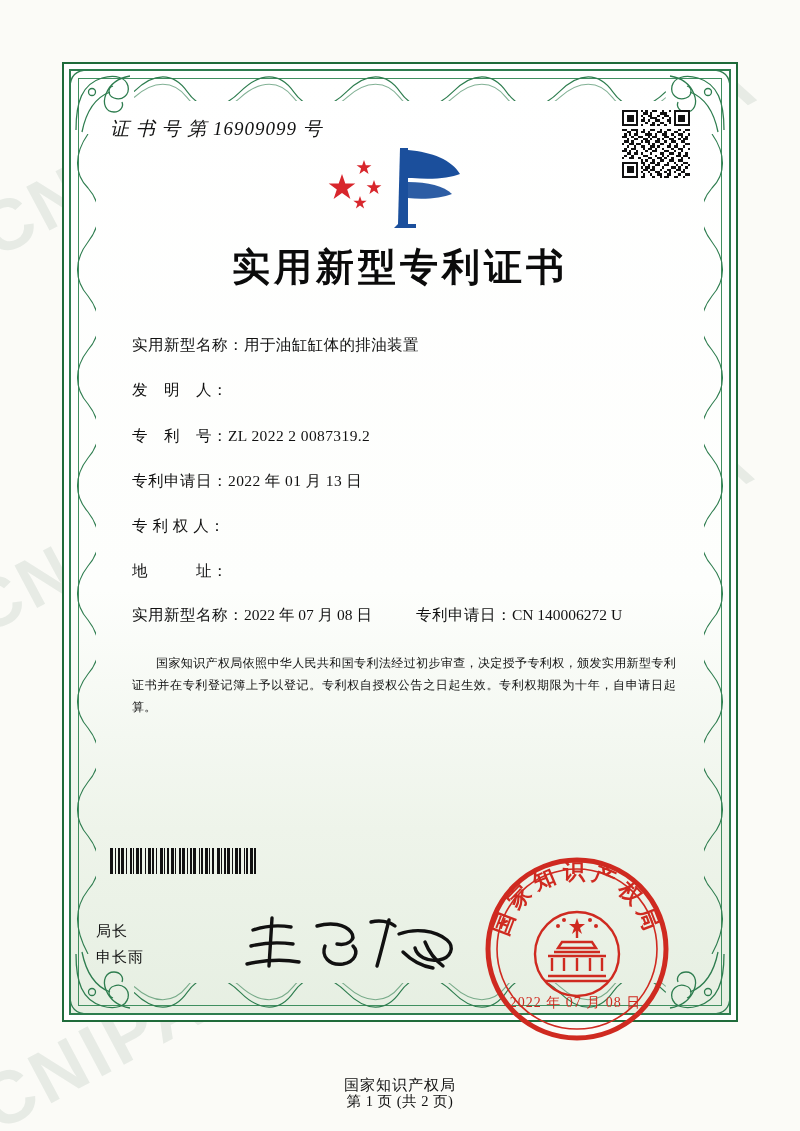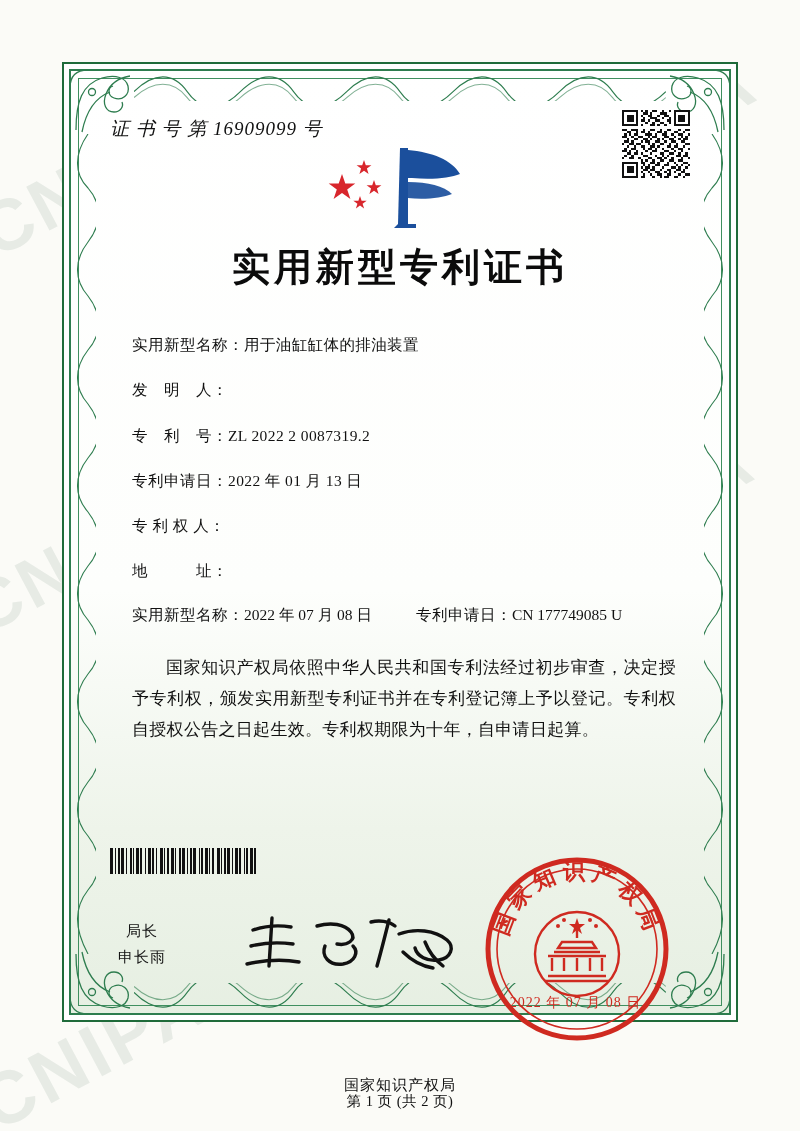--- a/index.html
+++ b/index.html
@@ -113,42 +113,41 @@
     letter-spacing:0.5px;
   }
   .fvalue { flex:1 1 auto; letter-spacing:.4px; }
   .field-row2 { display:flex; align-items:baseline; font-size:15.5px; margin-bottom:22px; }
   .field-row2 .seg { display:flex; align-items:baseline; }
   .field-row2 .seg.second { margin-left:44px; }
 
   .paragraphs { margin-top:26px; padding:0 14px 0 22px; }
   .paragraphs p {
     margin:0 0 6px 0;
-    font-size:17px;
+    font-size:12px;
     line-height:1.85;
     text-indent:2em;
     text-align:justify;
     letter-spacing:.3px;
   }
 
   
   .barcode {
     position:absolute;
     left:46px; top:784px;
     width:222px; height:26px;
     display:flex; align-items:stretch;
   }
   .barcode i { display:block; height:100%; background:#111; }
 
   .sign-block {
     position:absolute;
-    left:54px; top:855px;
+    left:32px; top:855px;
     font-size:15px; line-height:1.7;
     letter-spacing:1px;
-    text-align:center;
   }
   .signature {
     position:absolute;
     left:175px; top:848px;
     width:230px; height:64px;
   }
 
   .seal {
     position:absolute;
     right:64px; top:790px;
@@ -530,21 +529,21 @@
         <span class="flabel">地　　　址：</span>
       </div>
 
       <div class="field-row2">
         <span class="seg">
           <span class="flabel">实用新型名称：</span>
           <span>2022 年 07 月 08 日</span>
         </span>
         <span class="seg second">
           <span class="flabel">专利申请日：</span>
-          <span>CN 177749085 U</span>
+          <span>CN 140006272 U</span>
         </span>
       </div>
     </div>
 
     <div class="paragraphs">
       <p>国家知识产权局依照中华人民共和国专利法经过初步审查，决定授予专利权，颁发实用新型专利证书并在专利登记簿上予以登记。专利权自授权公告之日起生效。专利权期限为十年，自申请日起算。</p>
     </div>
   </div>
 
   <div class="barcode">

